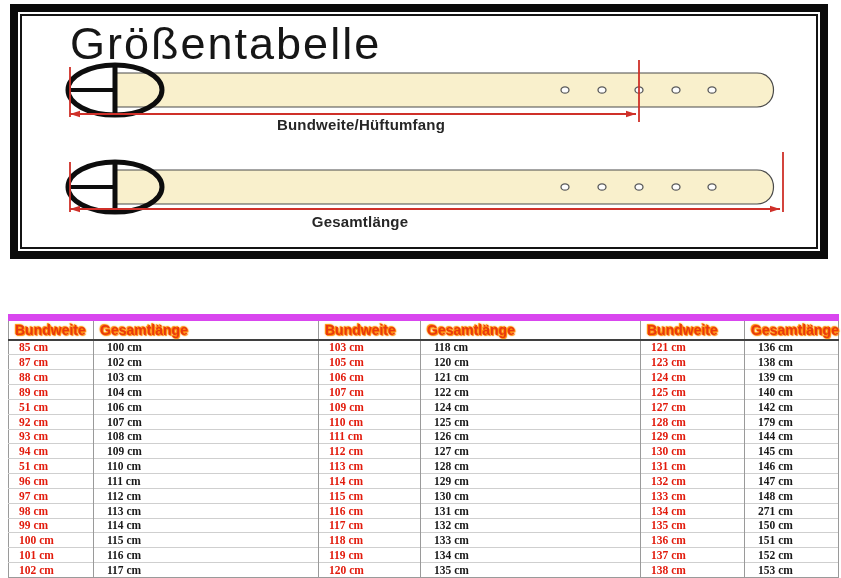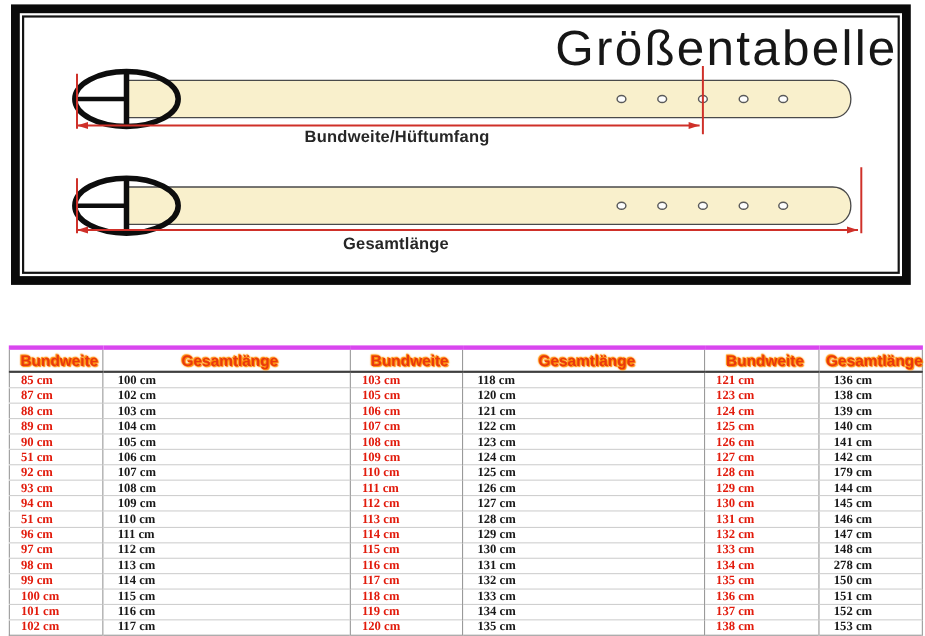--- a/index.html
+++ b/index.html
@@ -20,21 +20,21 @@
   
   .figure{
     position:absolute;left:10px;top:4px;width:818px;height:255px;
     border:8px solid #0a0a0a;background:#fff;
   }
   .figure-inner{
     position:absolute;inset:2px;border:2px solid #141414;background:#fff;
   }
   .figure-title{
     position:absolute;left:0;top:0;width:100%;height:54px;
-    text-align:right;font-size:45px;line-height:56px;font-weight:200;
+    text-align:left;font-size:45px;line-height:56px;font-weight:200;
     letter-spacing:2px;color:#161616;white-space:nowrap;padding-left:48px;
   }
   .belt-svg{position:absolute;left:0;top:0;width:794px;height:231px;}
   .strap{fill:var(--belt-fill);stroke:#4a4a4a;stroke-width:1.2;}
   .buckle{fill:none;stroke:#0d0d0d;stroke-width:5;}
   .buckle-bar{stroke:#0d0d0d;stroke-width:4;fill:none;}
   .hole{fill:#fdfdfd;stroke:#5a5a5a;stroke-width:1.3;}
   .mline{stroke:var(--accent-red);stroke-width:1.8;fill:none;}
   .marrow{fill:var(--accent-red);stroke:none;}
   .belt-label{
@@ -44,27 +44,27 @@
   .belt-label.l1{left:189px;top:100px;}
   .belt-label.l2{left:188px;top:197px;}
 
   
   .size-table{
     position:absolute;left:8px;top:314px;width:830px;height:264px;
     border-collapse:collapse;table-layout:fixed;
     border:1px solid #9a9a9a;
   }
   .size-table th{
-    height:22px;padding:0 0 0 6px;text-align:center;vertical-align:middle;
+    height:22px;padding:0 0 0 6px;text-align:left;vertical-align:middle;
     font-family:"Liberation Sans",sans-serif;font-size:14px;font-weight:bold;
     color:var(--header-text);
     text-shadow:0 0 1px var(--header-glow),0 0 2px var(--header-glow),
                 1px 1px 1px var(--header-glow),-1px -1px 1px var(--header-glow);
     border-right:1px solid #9a9a9a;border-bottom:2px solid #3f3f3f;
-    border-top:4px solid #d946ef;
+    border-top:7px solid #d946ef;
   }
   .size-table td{
     padding:0 0 0 10px;vertical-align:middle;
     font-family:"Liberation Serif",serif;font-weight:bold;font-size:11.5px;
     border-right:1px solid #9a9a9a;border-top:1px solid #cfcfcf;
     white-space:nowrap;overflow:hidden;
   }
   .size-table td.gl{padding-left:13px;color:var(--value-text);}
   .size-table td.bw{color:var(--bundweite-text);}
   .size-table tbody tr:first-child td{border-top:none;}
@@ -176,28 +176,20 @@
       </tr>
       <tr>
         <td class="bw">89 cm</td>
         <td class="gl">104 cm</td>
         <td class="bw">107 cm</td>
         <td class="gl">122 cm</td>
         <td class="bw">125 cm</td>
         <td class="gl">140 cm</td>
       </tr>
       <tr>
-        <td class="bw">90 cm</td>
-        <td class="gl">105 cm</td>
-        <td class="bw">108 cm</td>
-        <td class="gl">123 cm</td>
-        <td class="bw">126 cm</td>
-        <td class="gl">141 cm</td>
-      </tr>
-      <tr>
         <td class="bw">51 cm</td>
         <td class="gl">106 cm</td>
         <td class="bw">109 cm</td>
         <td class="gl">124 cm</td>
         <td class="bw">127 cm</td>
         <td class="gl">142 cm</td>
       </tr>
       <tr>
         <td class="bw">92 cm</td>
         <td class="gl">107 cm</td>
@@ -245,21 +237,21 @@
         <td class="gl">130 cm</td>
         <td class="bw">133 cm</td>
         <td class="gl">148 cm</td>
       </tr>
       <tr>
         <td class="bw">98 cm</td>
         <td class="gl">113 cm</td>
         <td class="bw">116 cm</td>
         <td class="gl">131 cm</td>
         <td class="bw">134 cm</td>
-        <td class="gl">278 cm</td>
+        <td class="gl">271 cm</td>
       </tr>
       <tr>
         <td class="bw">99 cm</td>
         <td class="gl">114 cm</td>
         <td class="bw">117 cm</td>
         <td class="gl">132 cm</td>
         <td class="bw">135 cm</td>
         <td class="gl">150 cm</td>
       </tr>
       <tr>

